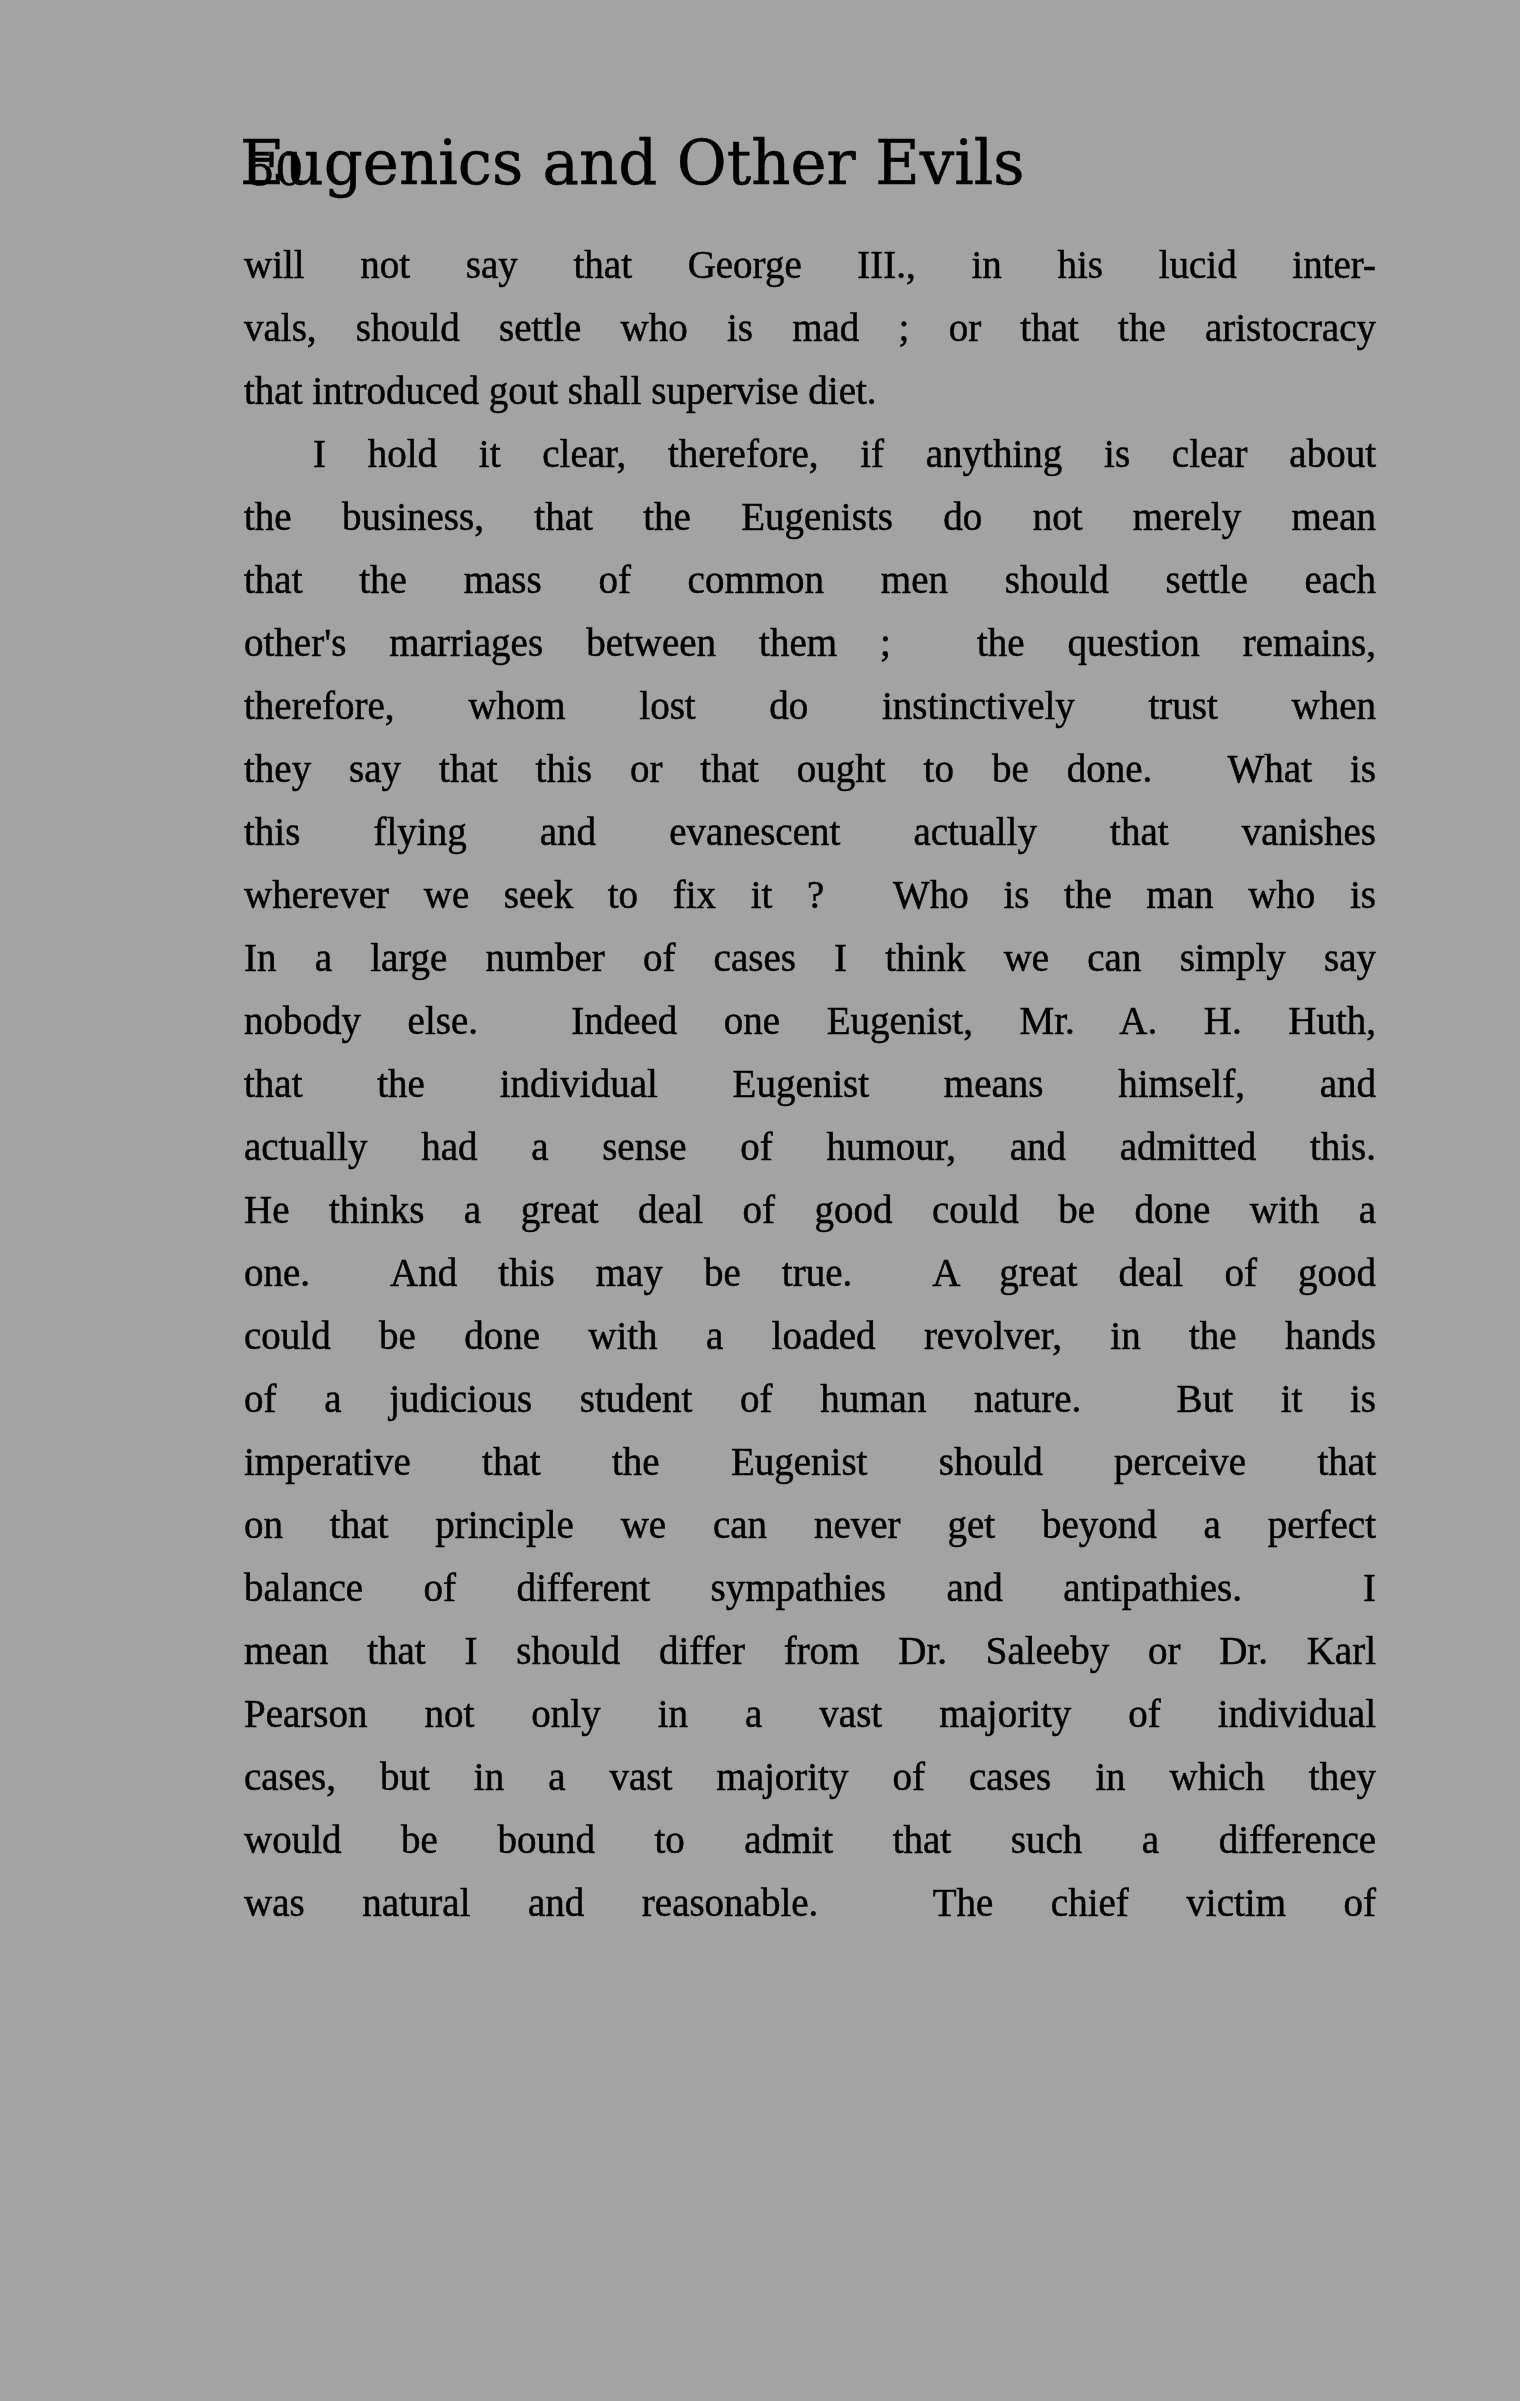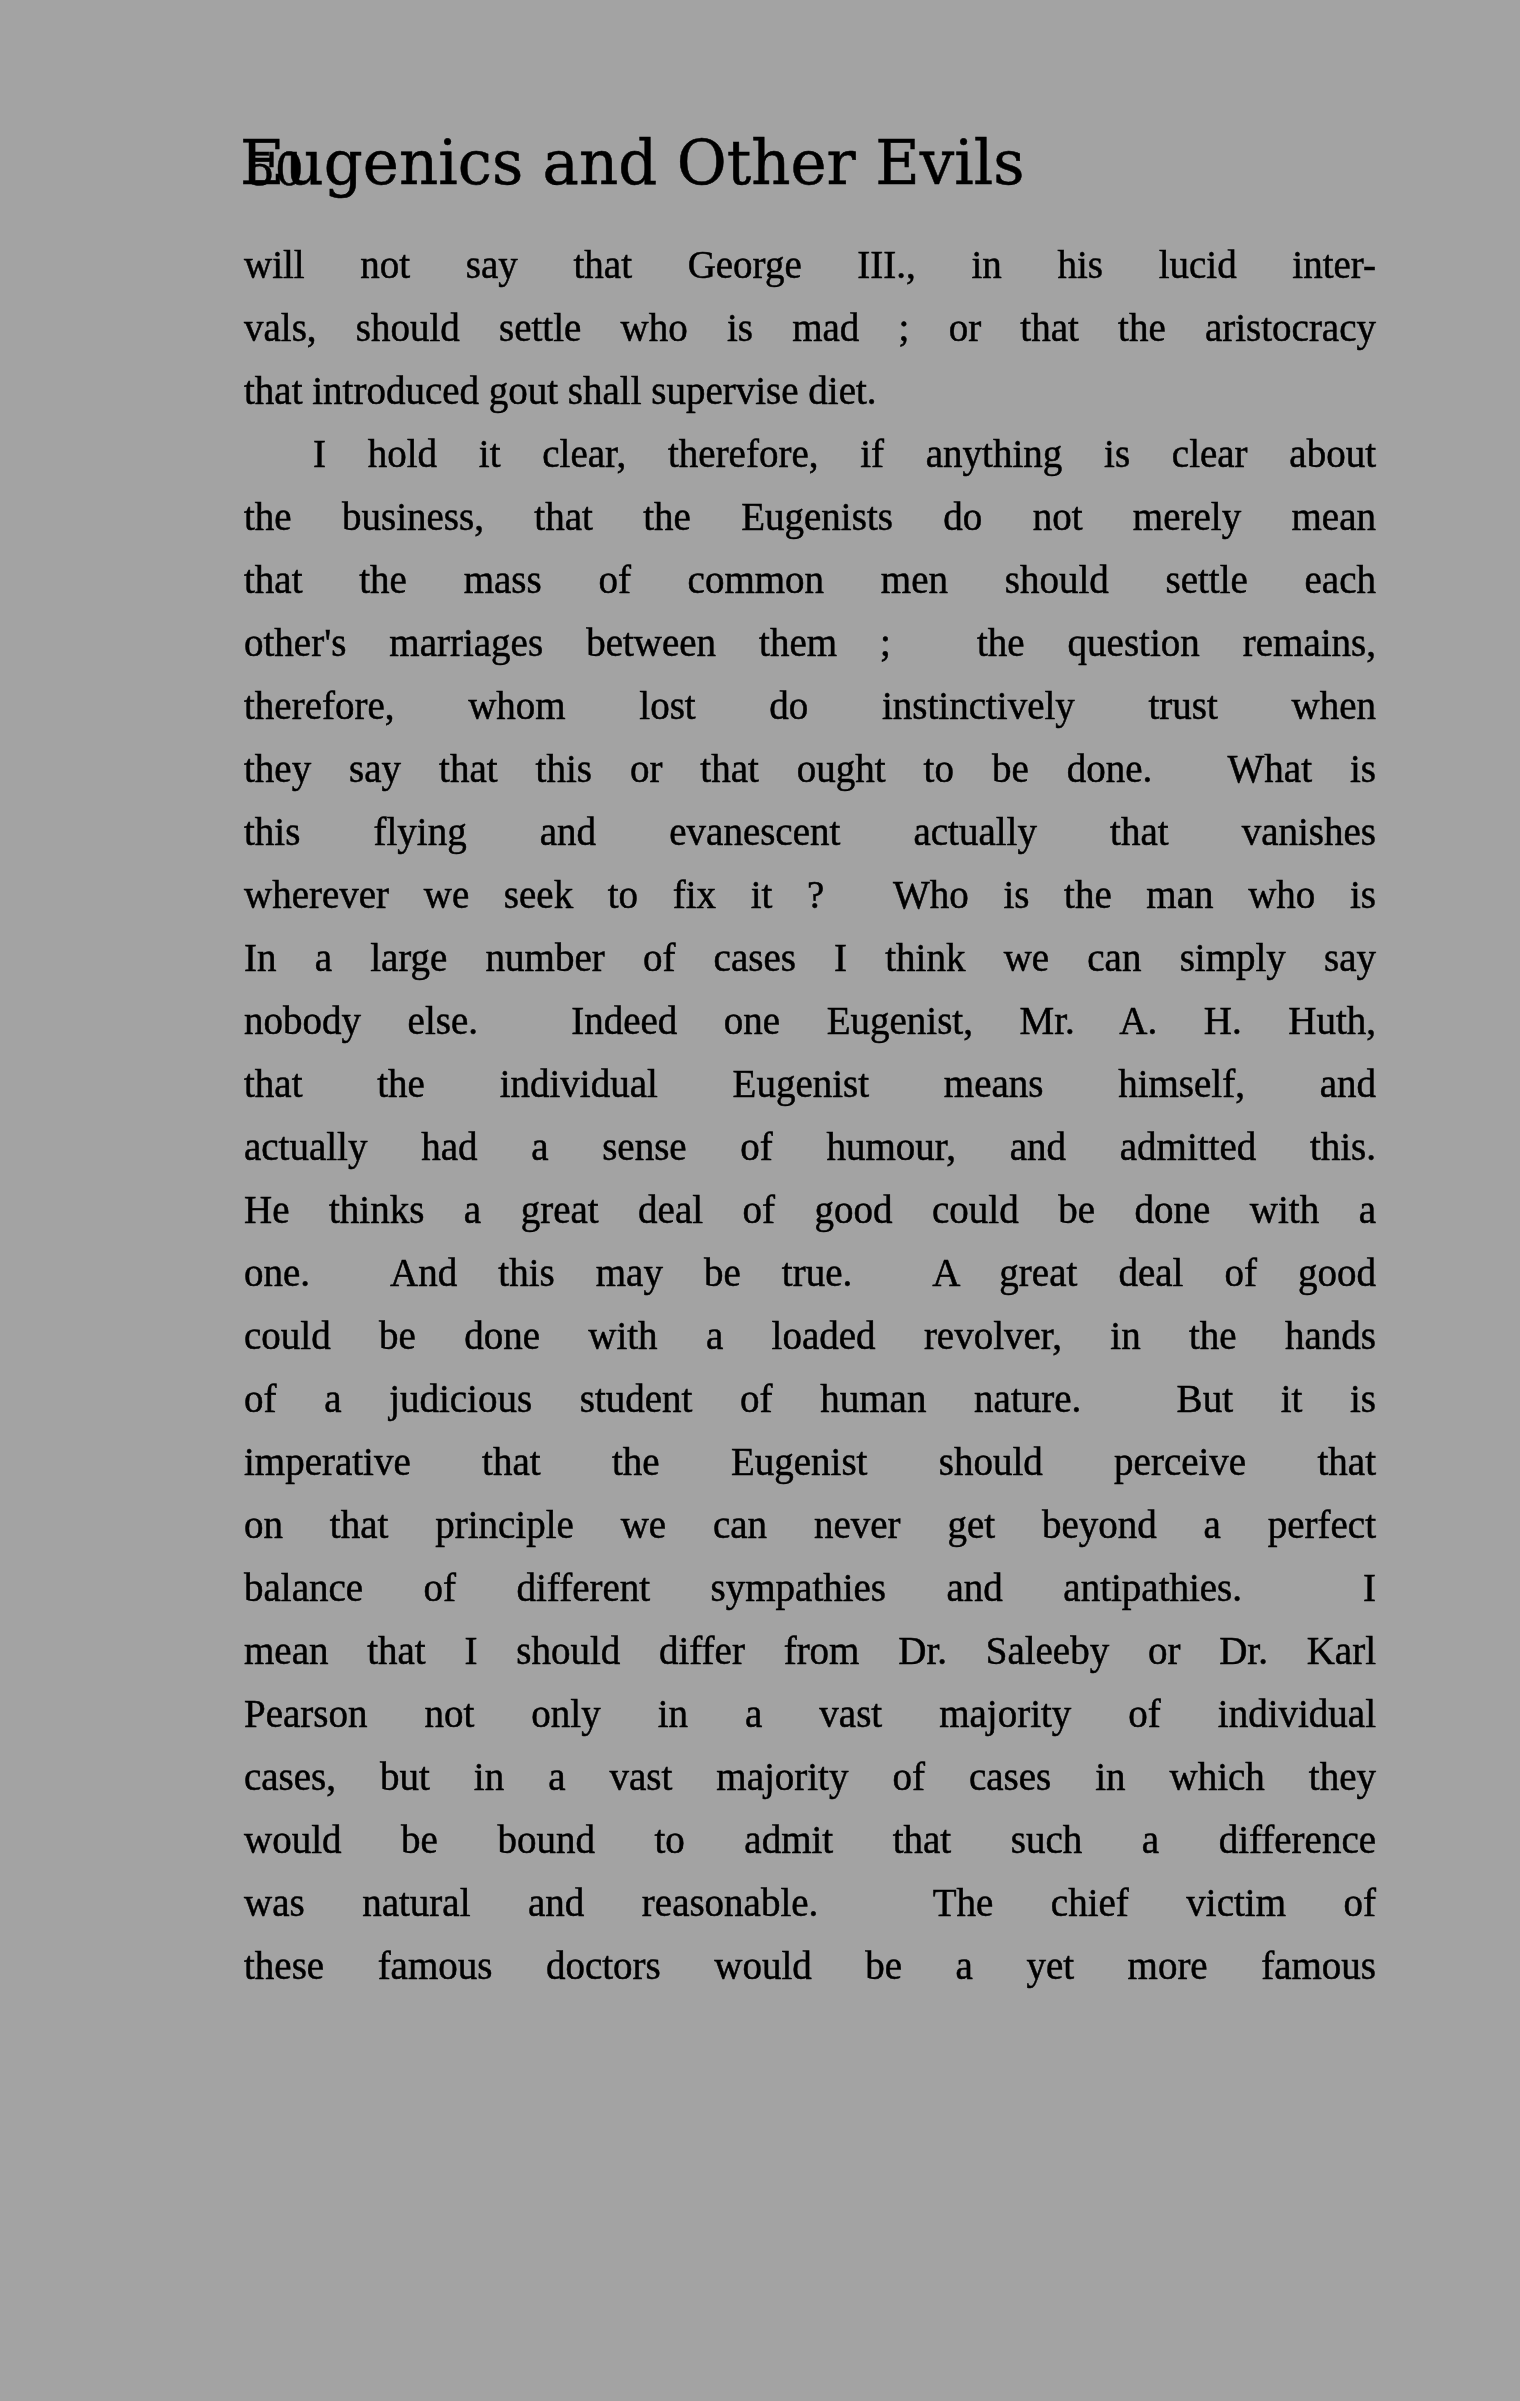--- a/index.html
+++ b/index.html
@@ -91,16 +91,15 @@
       <div class="line j">could be done with a loaded revolver, in the hands</div>
       <div class="line j">of a judicious student of human nature.&nbsp; But it is</div>
       <div class="line j">imperative that the Eugenist should perceive that</div>
       <div class="line j">on that principle we can never get beyond a perfect</div>
       <div class="line j">balance of different sympathies and antipathies.&nbsp; I</div>
       <div class="line j">mean that I should differ from Dr. Saleeby or Dr. Karl</div>
       <div class="line j">Pearson not only in a vast majority of individual</div>
       <div class="line j">cases, but in a vast majority of cases in which they</div>
       <div class="line j">would be bound to admit that such a difference</div>
       <div class="line j">was natural and reasonable.&nbsp; The chief victim of</div>
-      <div class="line j">these famous doctors would be a yet more famous</div>
     </div>
 </div>
 
 
 </body></html>

